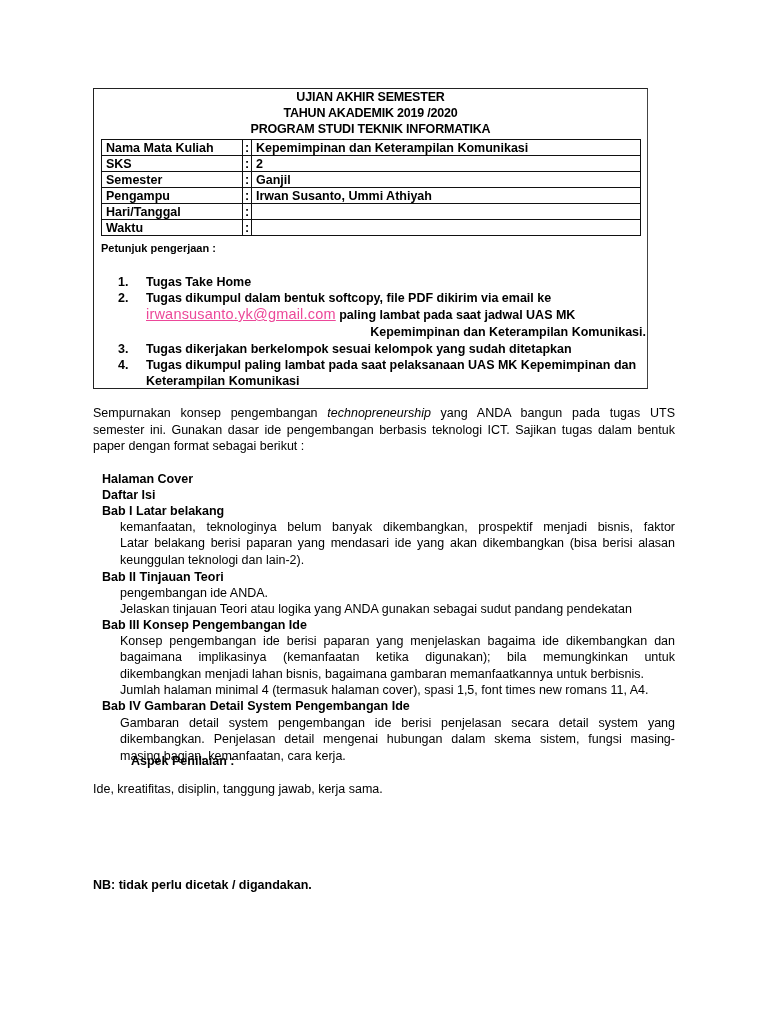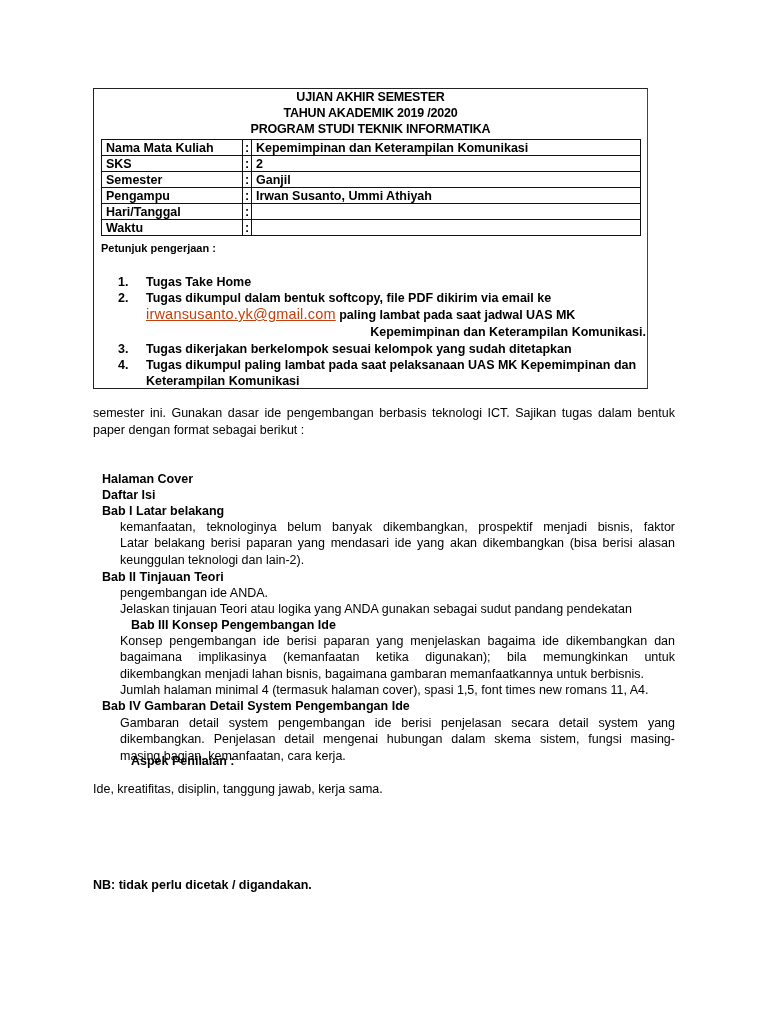--- a/index.html
+++ b/index.html
@@ -32,21 +32,21 @@
   .petunjuk-title {
     position: absolute; left: 7px; top: 153px; font-weight: bold; font-size: 11px;
   }
   .instr {
     position: absolute; left: 24px; font-weight: bold; font-size: 12.5px; line-height: 16px;
     width: 520px;
   }
   .instr .num { position: absolute; left: 0; width: 22px; }
   .instr .txt { position: absolute; left: 28px; width: 500px; }
   .email-link {
-    color: #c2410c; text-decoration: underline; font-weight: normal;
+    color: #ec4899; text-decoration: underline; font-weight: normal;
     font-size: 14.5px; letter-spacing: 0.2px;
   }
   .body-text {
     position: absolute; font-size: 12.5px; line-height: 16.5px; text-align: justify;
   }
   .intro { left: 93px; top: 405px; width: 582px; }
   .intro .p-line { display: block; text-align: justify; text-align-last: justify; height: 16.5px; }
   .intro .p-line.last { text-align-last: left; }
   .section-head {
     position: absolute; left: 102px; font-weight: bold; font-size: 12.5px; line-height: 16px;
@@ -124,41 +124,42 @@
     </div>
 
     <div class="instr" style="top:268px;">
       <span class="num">4.</span>
       <span class="txt" style="top:0;">Tugas dikumpul paling lambat pada saat pelaksanaan UAS MK Kepemimpinan dan</span>
       <span class="txt" style="top:16px;">Keterampilan Komunikasi</span>
     </div>
   </div>
 
   <div class="body-text intro">
+    <span class="p-line"><span>Sempurnakan konsep pengembangan </span><i>technopreneurship</i><span> yang ANDA bangun pada tugas UTS</span></span>
     <span class="p-line">semester ini. Gunakan dasar ide pengembangan berbasis teknologi ICT.   Sajikan tugas dalam bentuk</span>
     <span class="p-line last">paper dengan format sebagai berikut :</span>
   </div>
 
   <div class="section-head" style="top:471px;">Halaman Cover</div>
   <div class="section-head" style="top:487px;">Daftar Isi</div>
 
   <div class="section-head" style="top:503px;">Bab I  Latar belakang</div>
   <div class="section-body" style="top:519px;">
     <span class="p-line">kemanfaatan, teknologinya belum banyak dikembangkan, prospektif menjadi bisnis, faktor</span>
     <span class="p-line">Latar belakang berisi paparan yang mendasari ide yang akan dikembangkan (bisa berisi alasan</span>
     <span class="p-line last">keunggulan teknologi dan lain-2).</span>
   </div>
 
   <div class="section-head" style="top:569px;">Bab II  Tinjauan Teori</div>
   <div class="section-body" style="top:585px;">
     <span class="p-line last">pengembangan ide ANDA.</span>
     <span class="p-line last">Jelaskan tinjauan Teori atau logika yang ANDA gunakan sebagai sudut pandang pendekatan</span>
   </div>
 
-  <div class="section-head" style="top:617px;margin-left:29px;">Bab III  Konsep Pengembangan Ide</div>
+  <div class="section-head" style="top:617px;">Bab III  Konsep Pengembangan Ide</div>
   <div class="section-body" style="top:633px;">
     <span class="p-line">Konsep pengembangan ide berisi paparan yang menjelaskan bagaima ide dikembangkan dan</span>
     <span class="p-line">bagaimana implikasinya (kemanfaatan ketika digunakan); bila memungkinkan untuk</span>
     <span class="p-line last">dikembangkan menjadi lahan bisnis, bagaimana gambaran memanfaatkannya untuk berbisnis.</span>
     <span class="p-line last">Jumlah halaman minimal 4 (termasuk halaman cover), spasi 1,5, font times new romans 11, A4.</span>
   </div>
 
   <div class="section-head" style="top:698px;">Bab IV  Gambaran Detail System Pengembangan Ide</div>
   <div class="section-body" style="top:715px;">
     <span class="p-line">Gambaran detail system pengembangan ide berisi penjelasan secara detail system yang</span>

